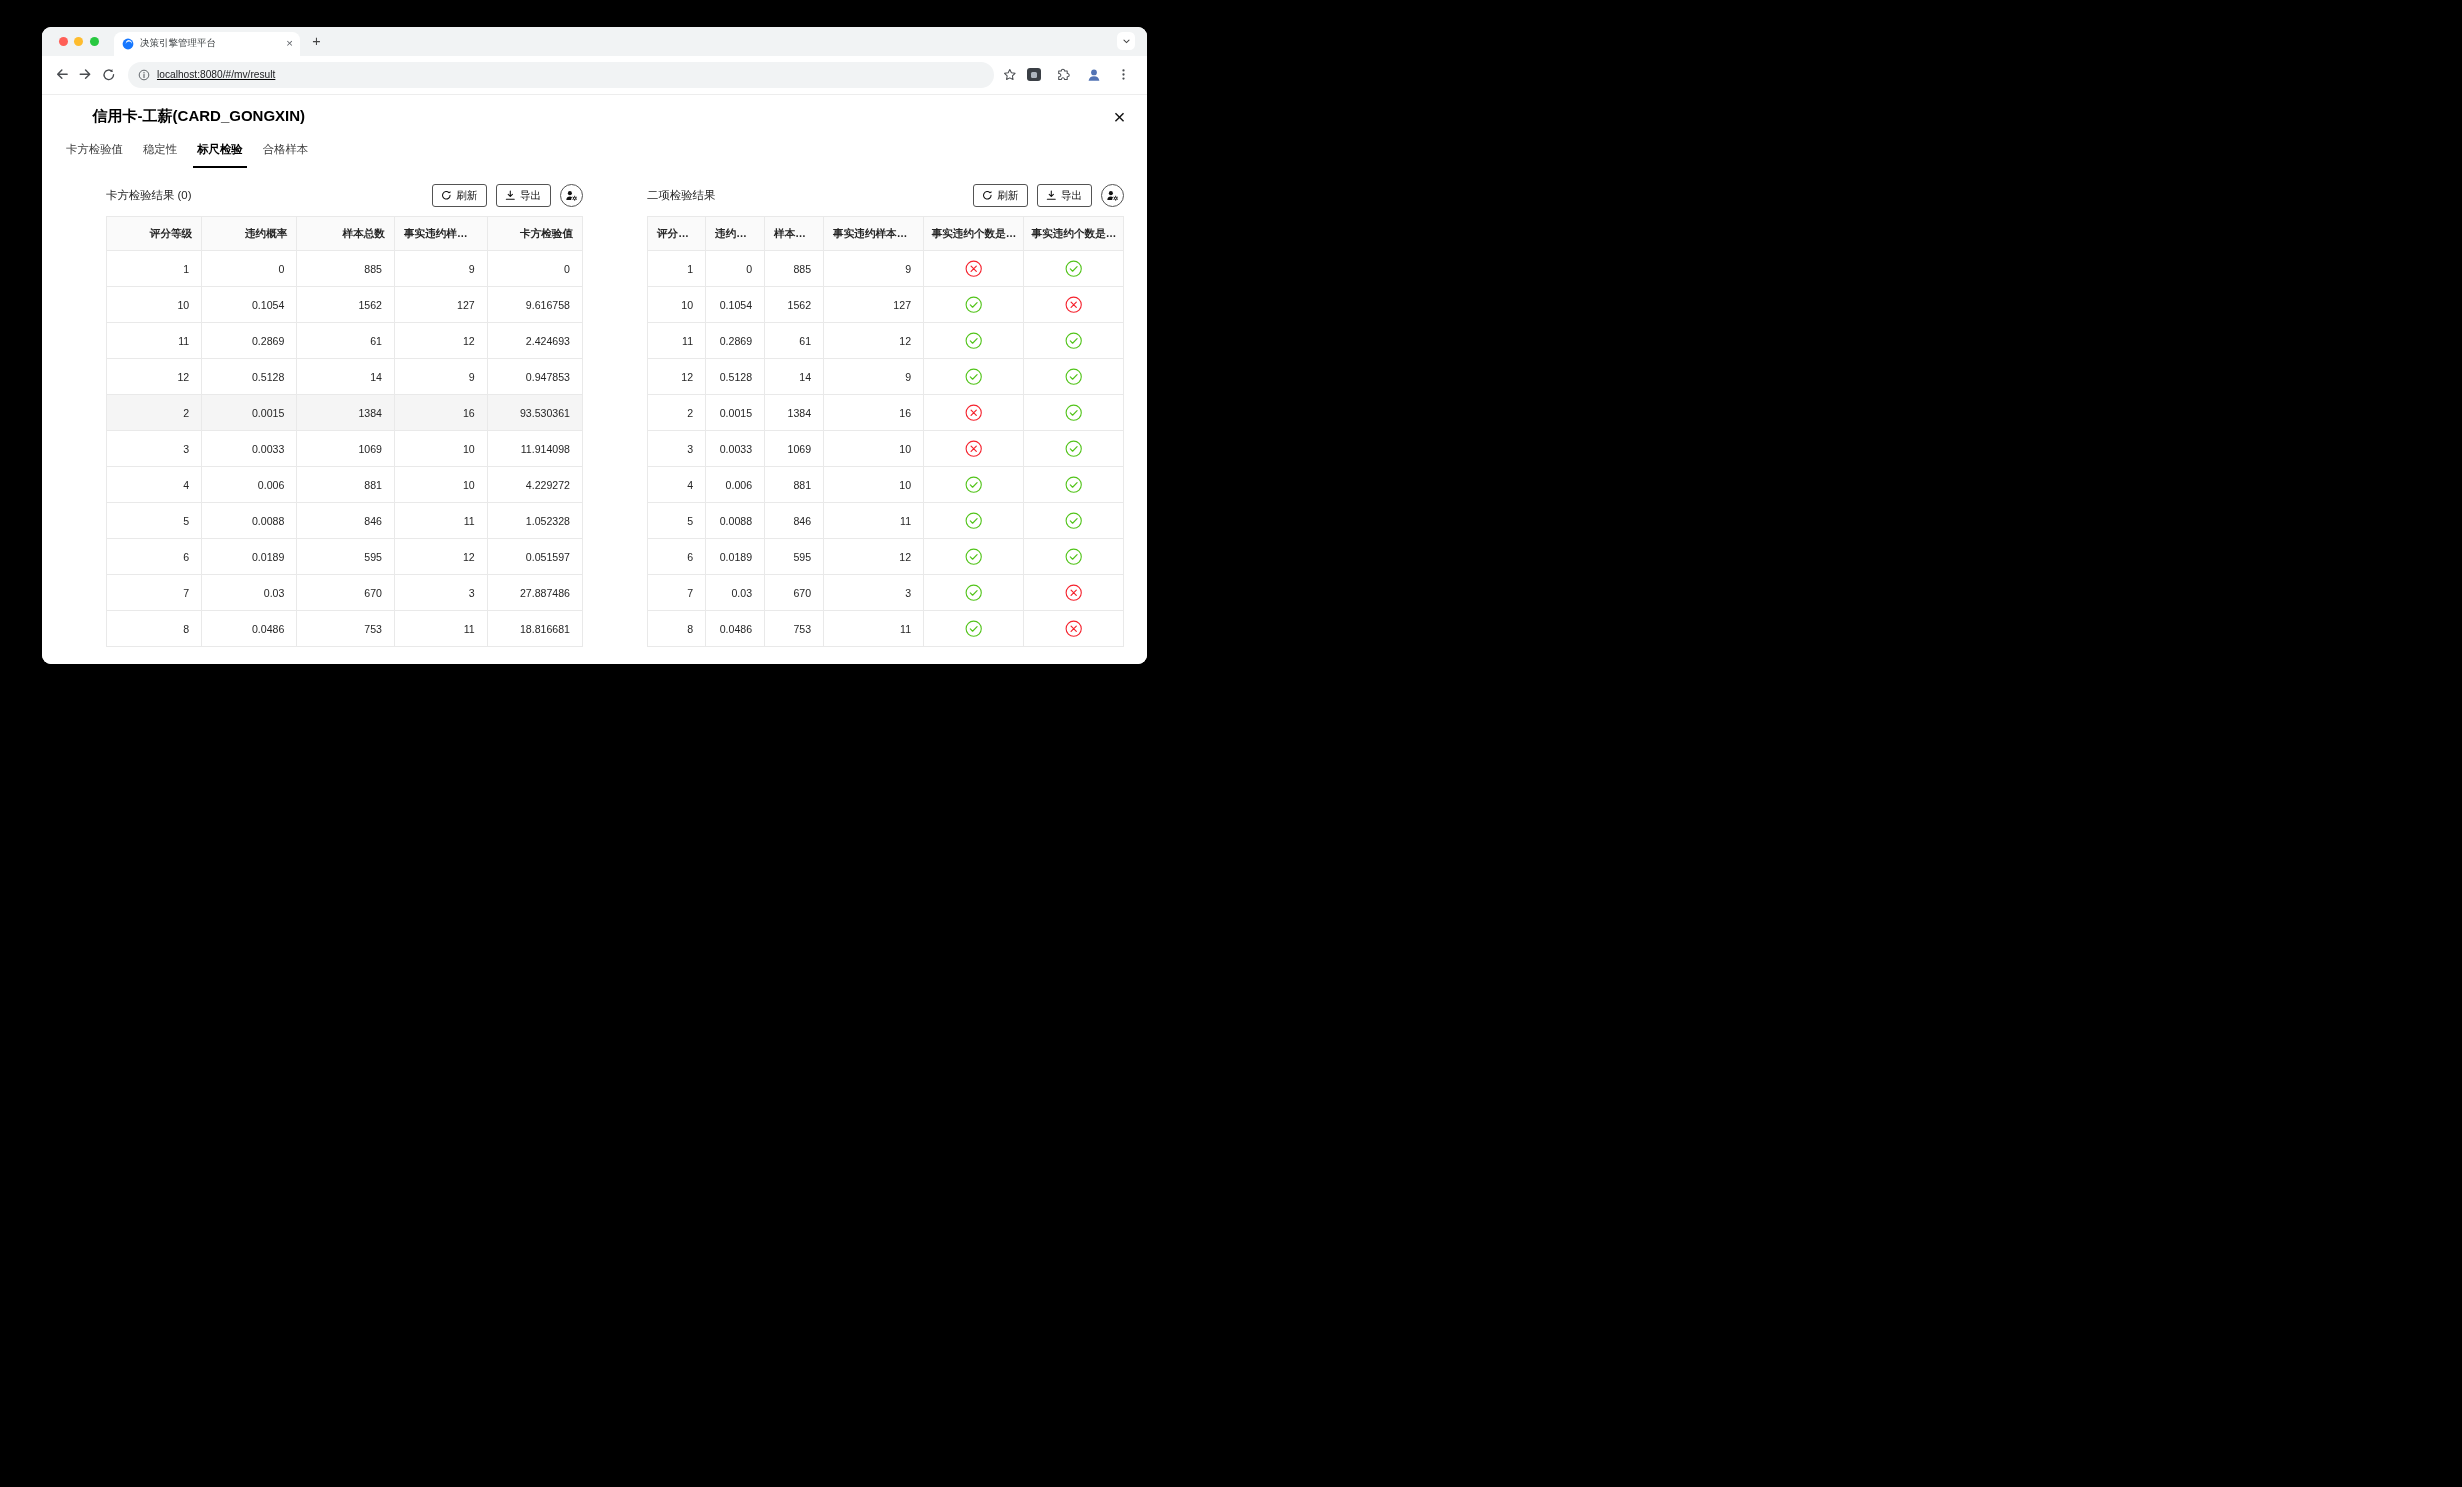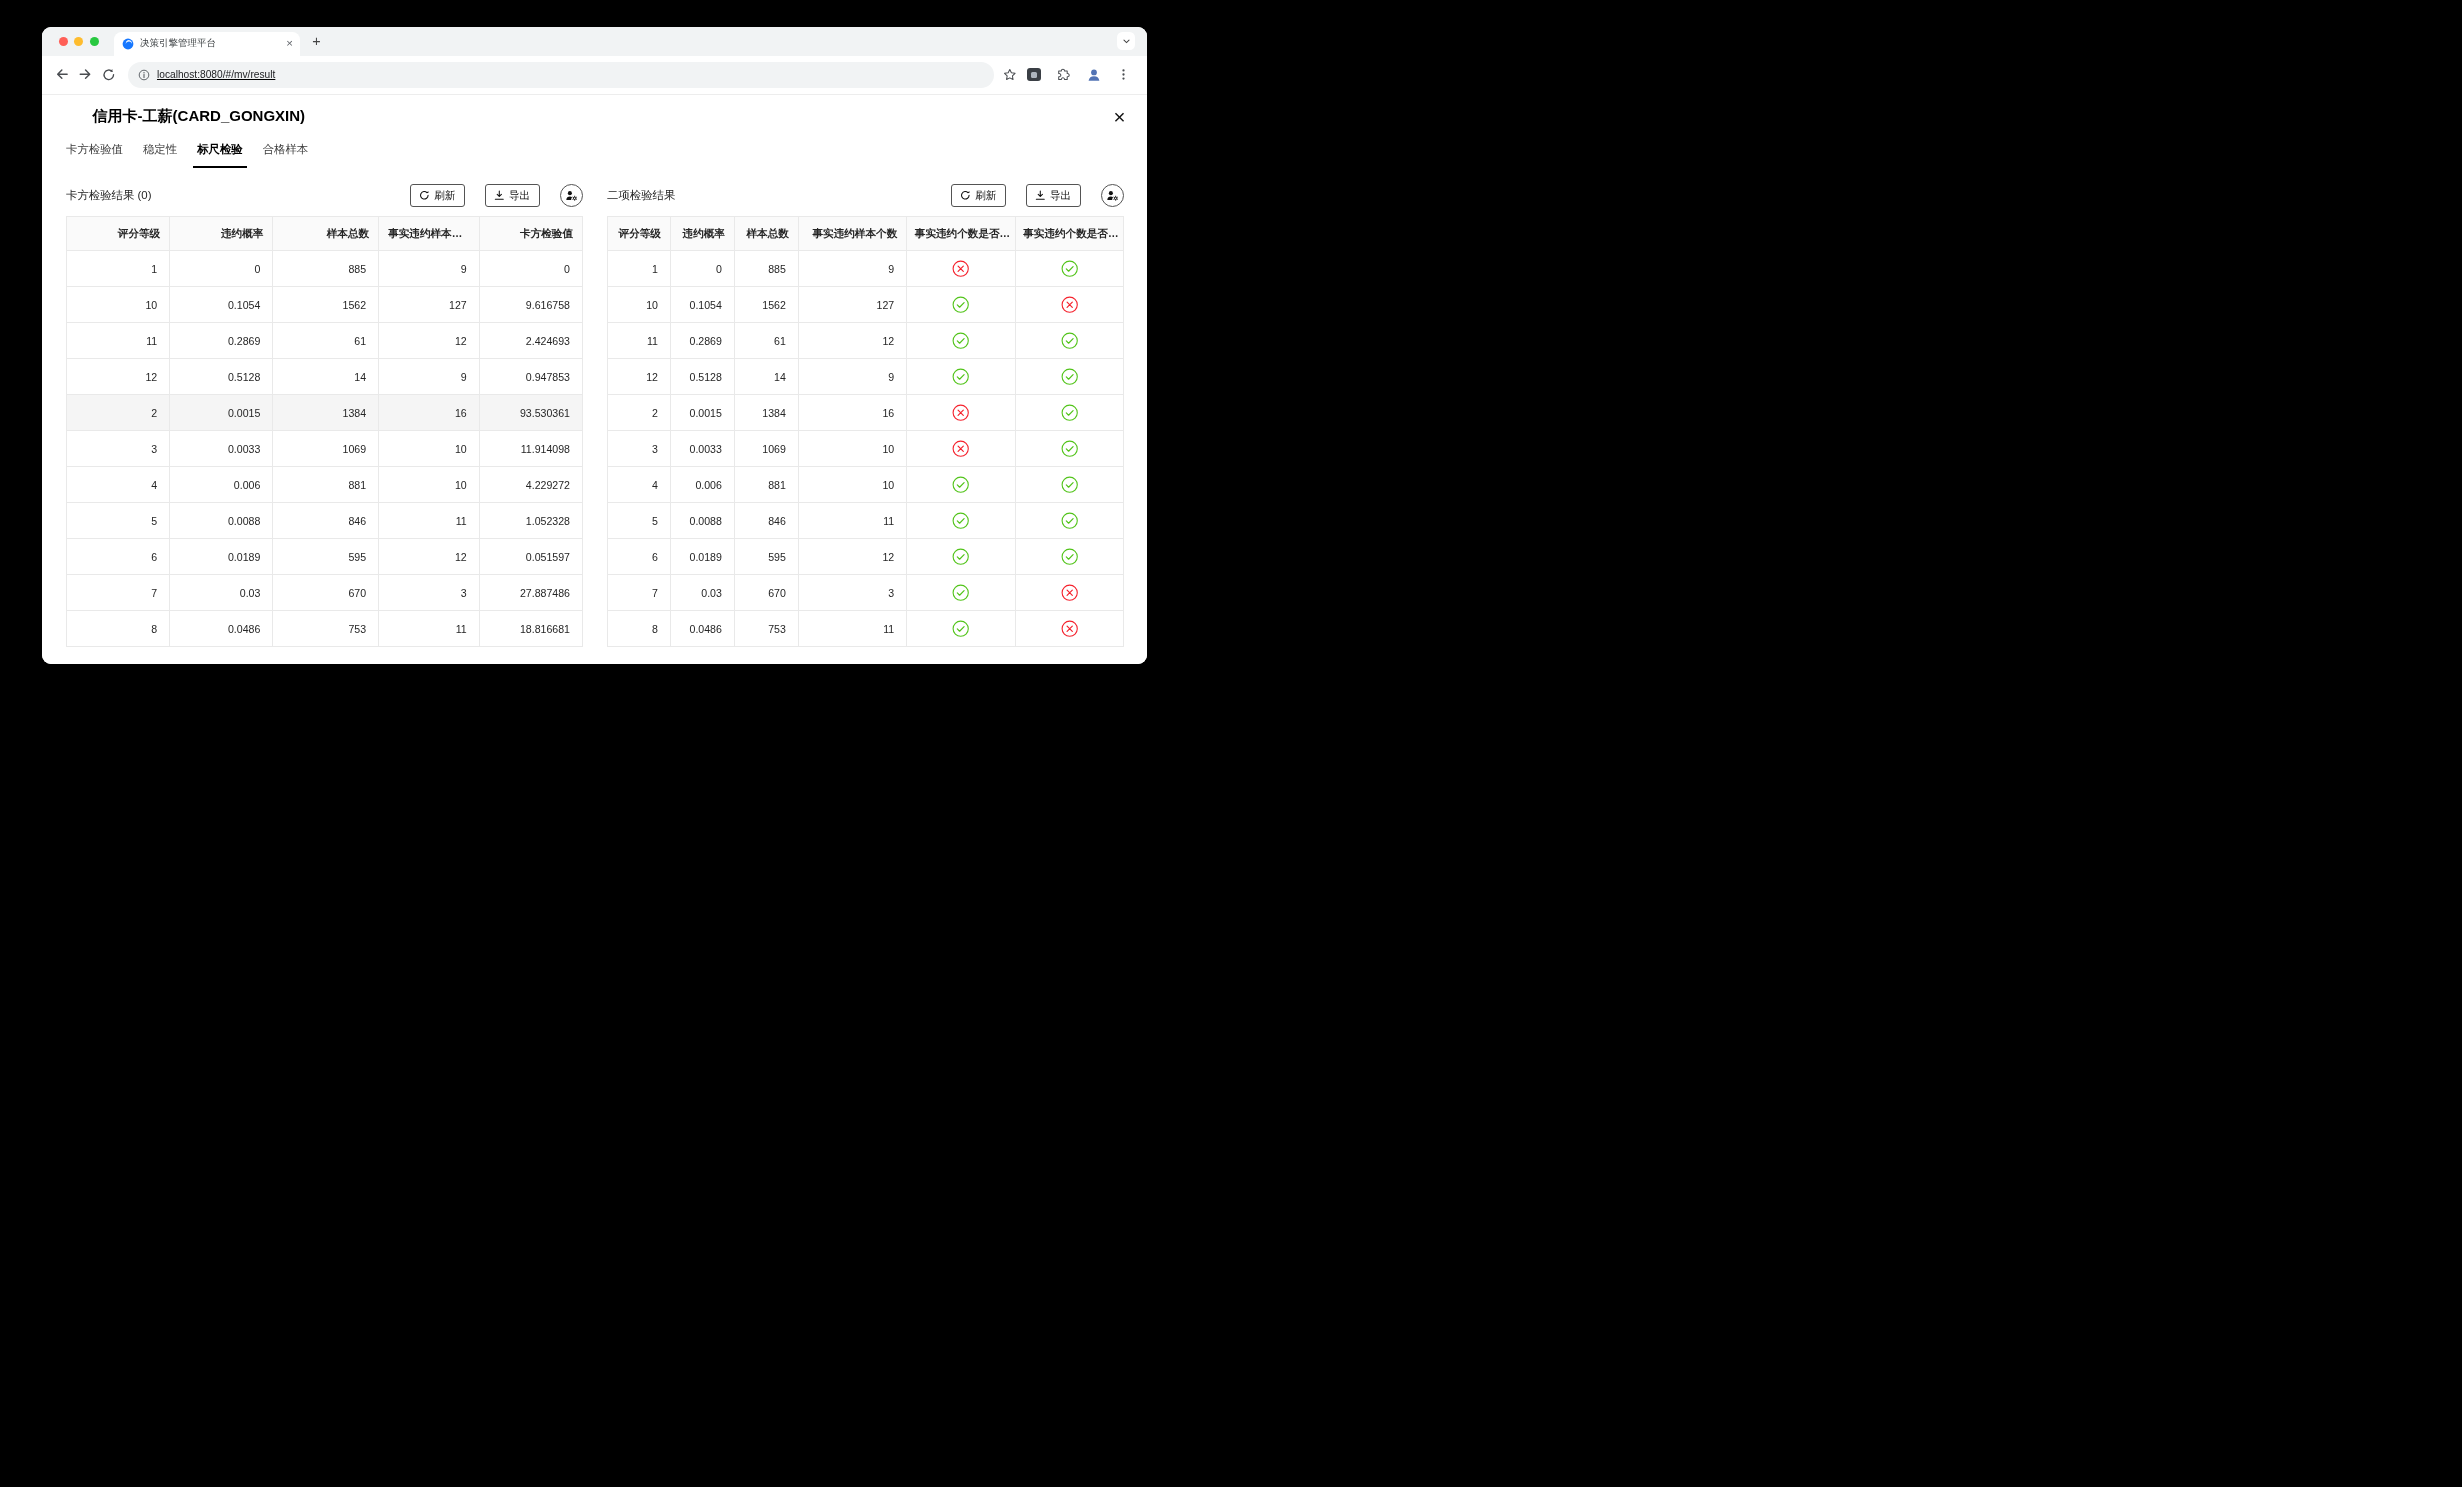--- a/index.html
+++ b/index.html
@@ -52,24 +52,24 @@
   
   .page { flex:1; background:#fff; display:flex; flex-direction:column; min-height:0; }
   .page-header { display:flex; align-items:center; justify-content:space-between; padding:12px 20px 3px 10.6px; }
   .page-title { font-size:15px; font-weight:700; color:#000;margin-left:40px; }
   .page-close { font-size:20.5px; font-weight:300; color:#111; line-height:1; cursor:pointer; padding:0 1.5px; }
   .tabs-nav { display:flex; gap:20px; padding:0 24px; margin-top:3px; }
   .tab-item { position:relative; padding:9px 0 10.6px; font-size:11.4px; color:#3d3d3d; cursor:pointer; white-space:nowrap; }
   .tab-item.active { color:#000; font-weight:600; }
   .tab-item.active::after { content:""; position:absolute; left:-4.5px; right:-4.5px; bottom:0; height:1.9px; background:#000; }
   .panels { display:flex; gap:24px; padding:15px 23px 0 24px; flex:1; min-height:0; }
-  .panel { flex:1; min-width:0; }
+  .panel { flex:1; min-width:0;margin-left:40px; }
   .panel-head { display:flex; align-items:center; justify-content:space-between; margin-bottom:7.6px; height:26px; }
   .panel-title { font-size:11.4px; color:#262626; }
-  .panel-actions { display:flex; align-items:center; gap:20px; }
+  .panel-actions { display:flex; align-items:center; gap:9px; }
   .btn {
     height:23px; display:inline-flex; align-items:center; gap:4.5px; padding:0 8.3px;
     background:#fff; border:0.8px solid #545454; border-radius:3px;
     font-size:10.6px; color:#111; cursor:pointer;
     font-family:"Liberation Sans","DejaVu Sans",sans-serif;
   }
   .btn-circle { width:23.5px; height:23.5px; border-radius:50%; padding:0; justify-content:center; }
   .btn svg { flex:0 0 auto; }
   
   table.data-table { width:100%; border-collapse:collapse; table-layout:fixed;padding-left:36px; }

